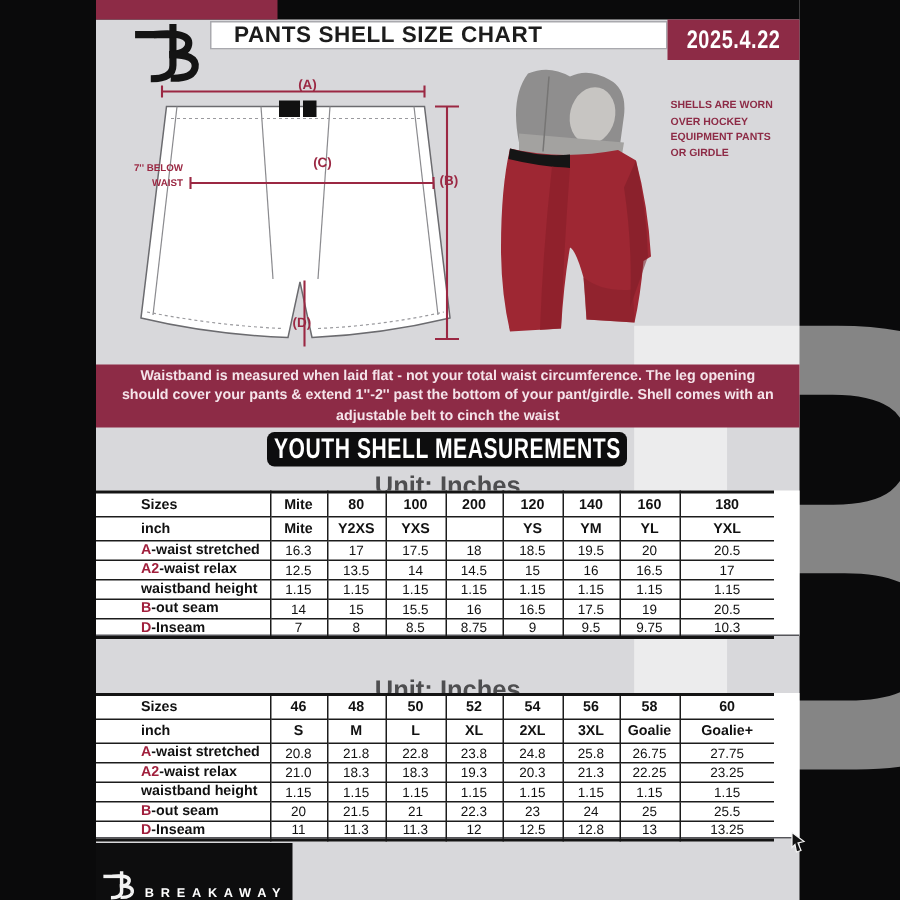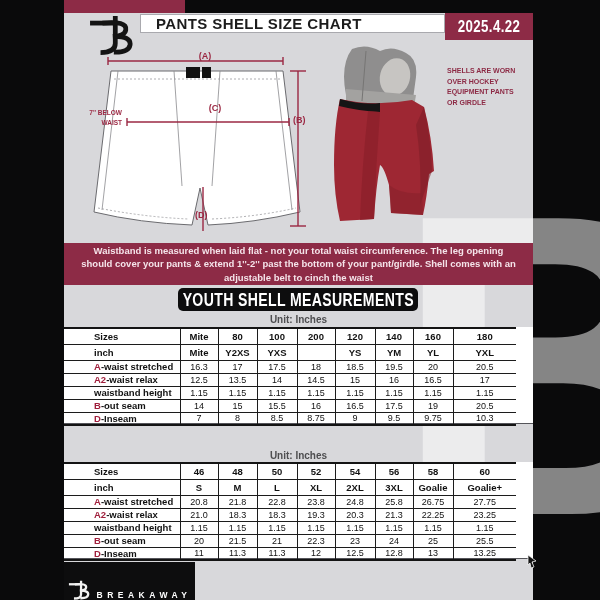--- a/index.html
+++ b/index.html
@@ -42,21 +42,21 @@
   .notice span{display:block;width:436px;text-align:center;font-size:9.5px;font-weight:bold;
     color:#f5e4ea;line-height:1.42;}
 
   
   .sec-box{position:absolute;background:#0d0d0e;border-radius:5px;
     display:flex;align-items:center;justify-content:center;}
   .sec-box span{display:inline-block;transform:scaleX(0.74);font-size:19px;font-weight:bold;
     color:#fff;white-space:nowrap;letter-spacing:0.5px;}
   .youth-box{left:114px;top:288px;width:240px;height:23px;}
   .adult-box{left:113px;top:423px;width:243px;height:26px;}
-  .unit{position:absolute;width:469px;text-align:center;font-size:10px;font-weight:bold;color:#4e4e50;}
+  .unit{position:absolute;width:469px;text-align:center;font-size:17px;font-weight:bold;color:#4e4e50;}
   .unit-youth{left:0;top:314px;}
   .unit-adult{left:0;top:450px;}
 
   
   .panel{position:absolute;left:0;width:469px;background:#fff;border-bottom:1px solid #55555a;}
   .panel-youth{top:327px;height:97px;}
   .panel-adult{top:462px;height:97px;}
   table.size{border-collapse:collapse;table-layout:fixed;width:452px;}
   table.size{border-top:2px solid #141414;border-bottom:2px solid #141414;}
   table.size td{border:1px solid #1c1c1c;font-size:9px;color:#111;text-align:center;

